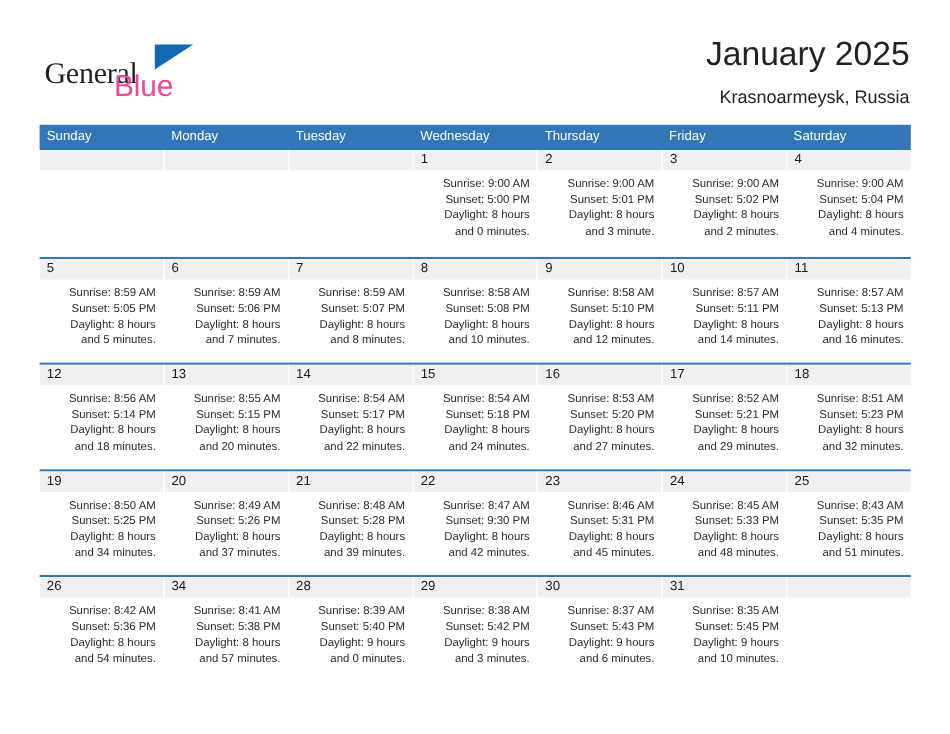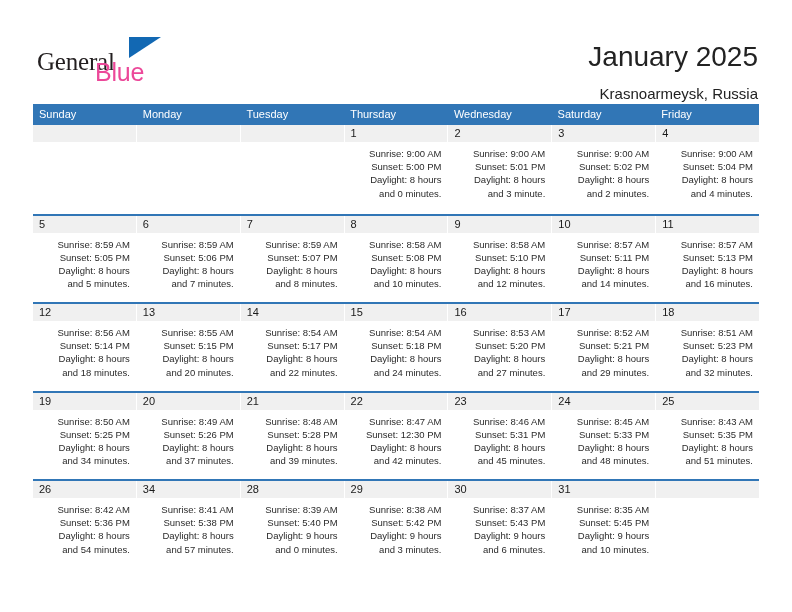--- a/index.html
+++ b/index.html
@@ -70,21 +70,20 @@
     position: absolute;
     right: 0;
     top: 0;
     text-align: right;
   }
   .cal-title {
     font-size: 28px;
     color: #222222;
     line-height: 34px;
     white-space: nowrap;
-    margin-top: 12px;
   }
   .cal-subtitle {
     font-size: 15px;
     color: #222222;
     line-height: 22px;
     margin-top: 9px;
     white-space: nowrap;
   }
 
   
@@ -176,24 +175,24 @@
       <div class="cal-subtitle">Krasnoarmeysk, Russia</div>
     </div>
 
   </div>
 
   <div class="calendar">
     <div class="weekday-row" id="weekday-row">
         <div class="weekday">Sunday</div>
         <div class="weekday">Monday</div>
         <div class="weekday">Tuesday</div>
+        <div class="weekday">Wednesday</div>
         <div class="weekday">Thursday</div>
-        <div class="weekday">Wednesday</div>
+        <div class="weekday">Friday</div>
         <div class="weekday">Saturday</div>
-        <div class="weekday">Friday</div>
       </div>
     <div id="weeks-container">
         <div class="week">
           <div class="day empty">
             <div class="day-num"></div>
           </div>
           <div class="day empty">
             <div class="day-num"></div>
           </div>
           <div class="day empty">
@@ -391,21 +390,21 @@
               <div>Sunrise: 8:48 AM</div>
               <div>Sunset: 5:28 PM</div>
               <div>Daylight: 8 hours</div>
               <div>and 39 minutes.</div>
             </div>
           </div>
           <div class="day">
             <div class="day-num">22</div>
             <div class="day-info">
               <div>Sunrise: 8:47 AM</div>
-              <div>Sunset: 12:30 PM</div>
+              <div>Sunset: 9:30 PM</div>
               <div>Daylight: 8 hours</div>
               <div>and 42 minutes.</div>
             </div>
           </div>
           <div class="day">
             <div class="day-num">23</div>
             <div class="day-info">
               <div>Sunrise: 8:46 AM</div>
               <div>Sunset: 5:31 PM</div>
               <div>Daylight: 8 hours</div>

